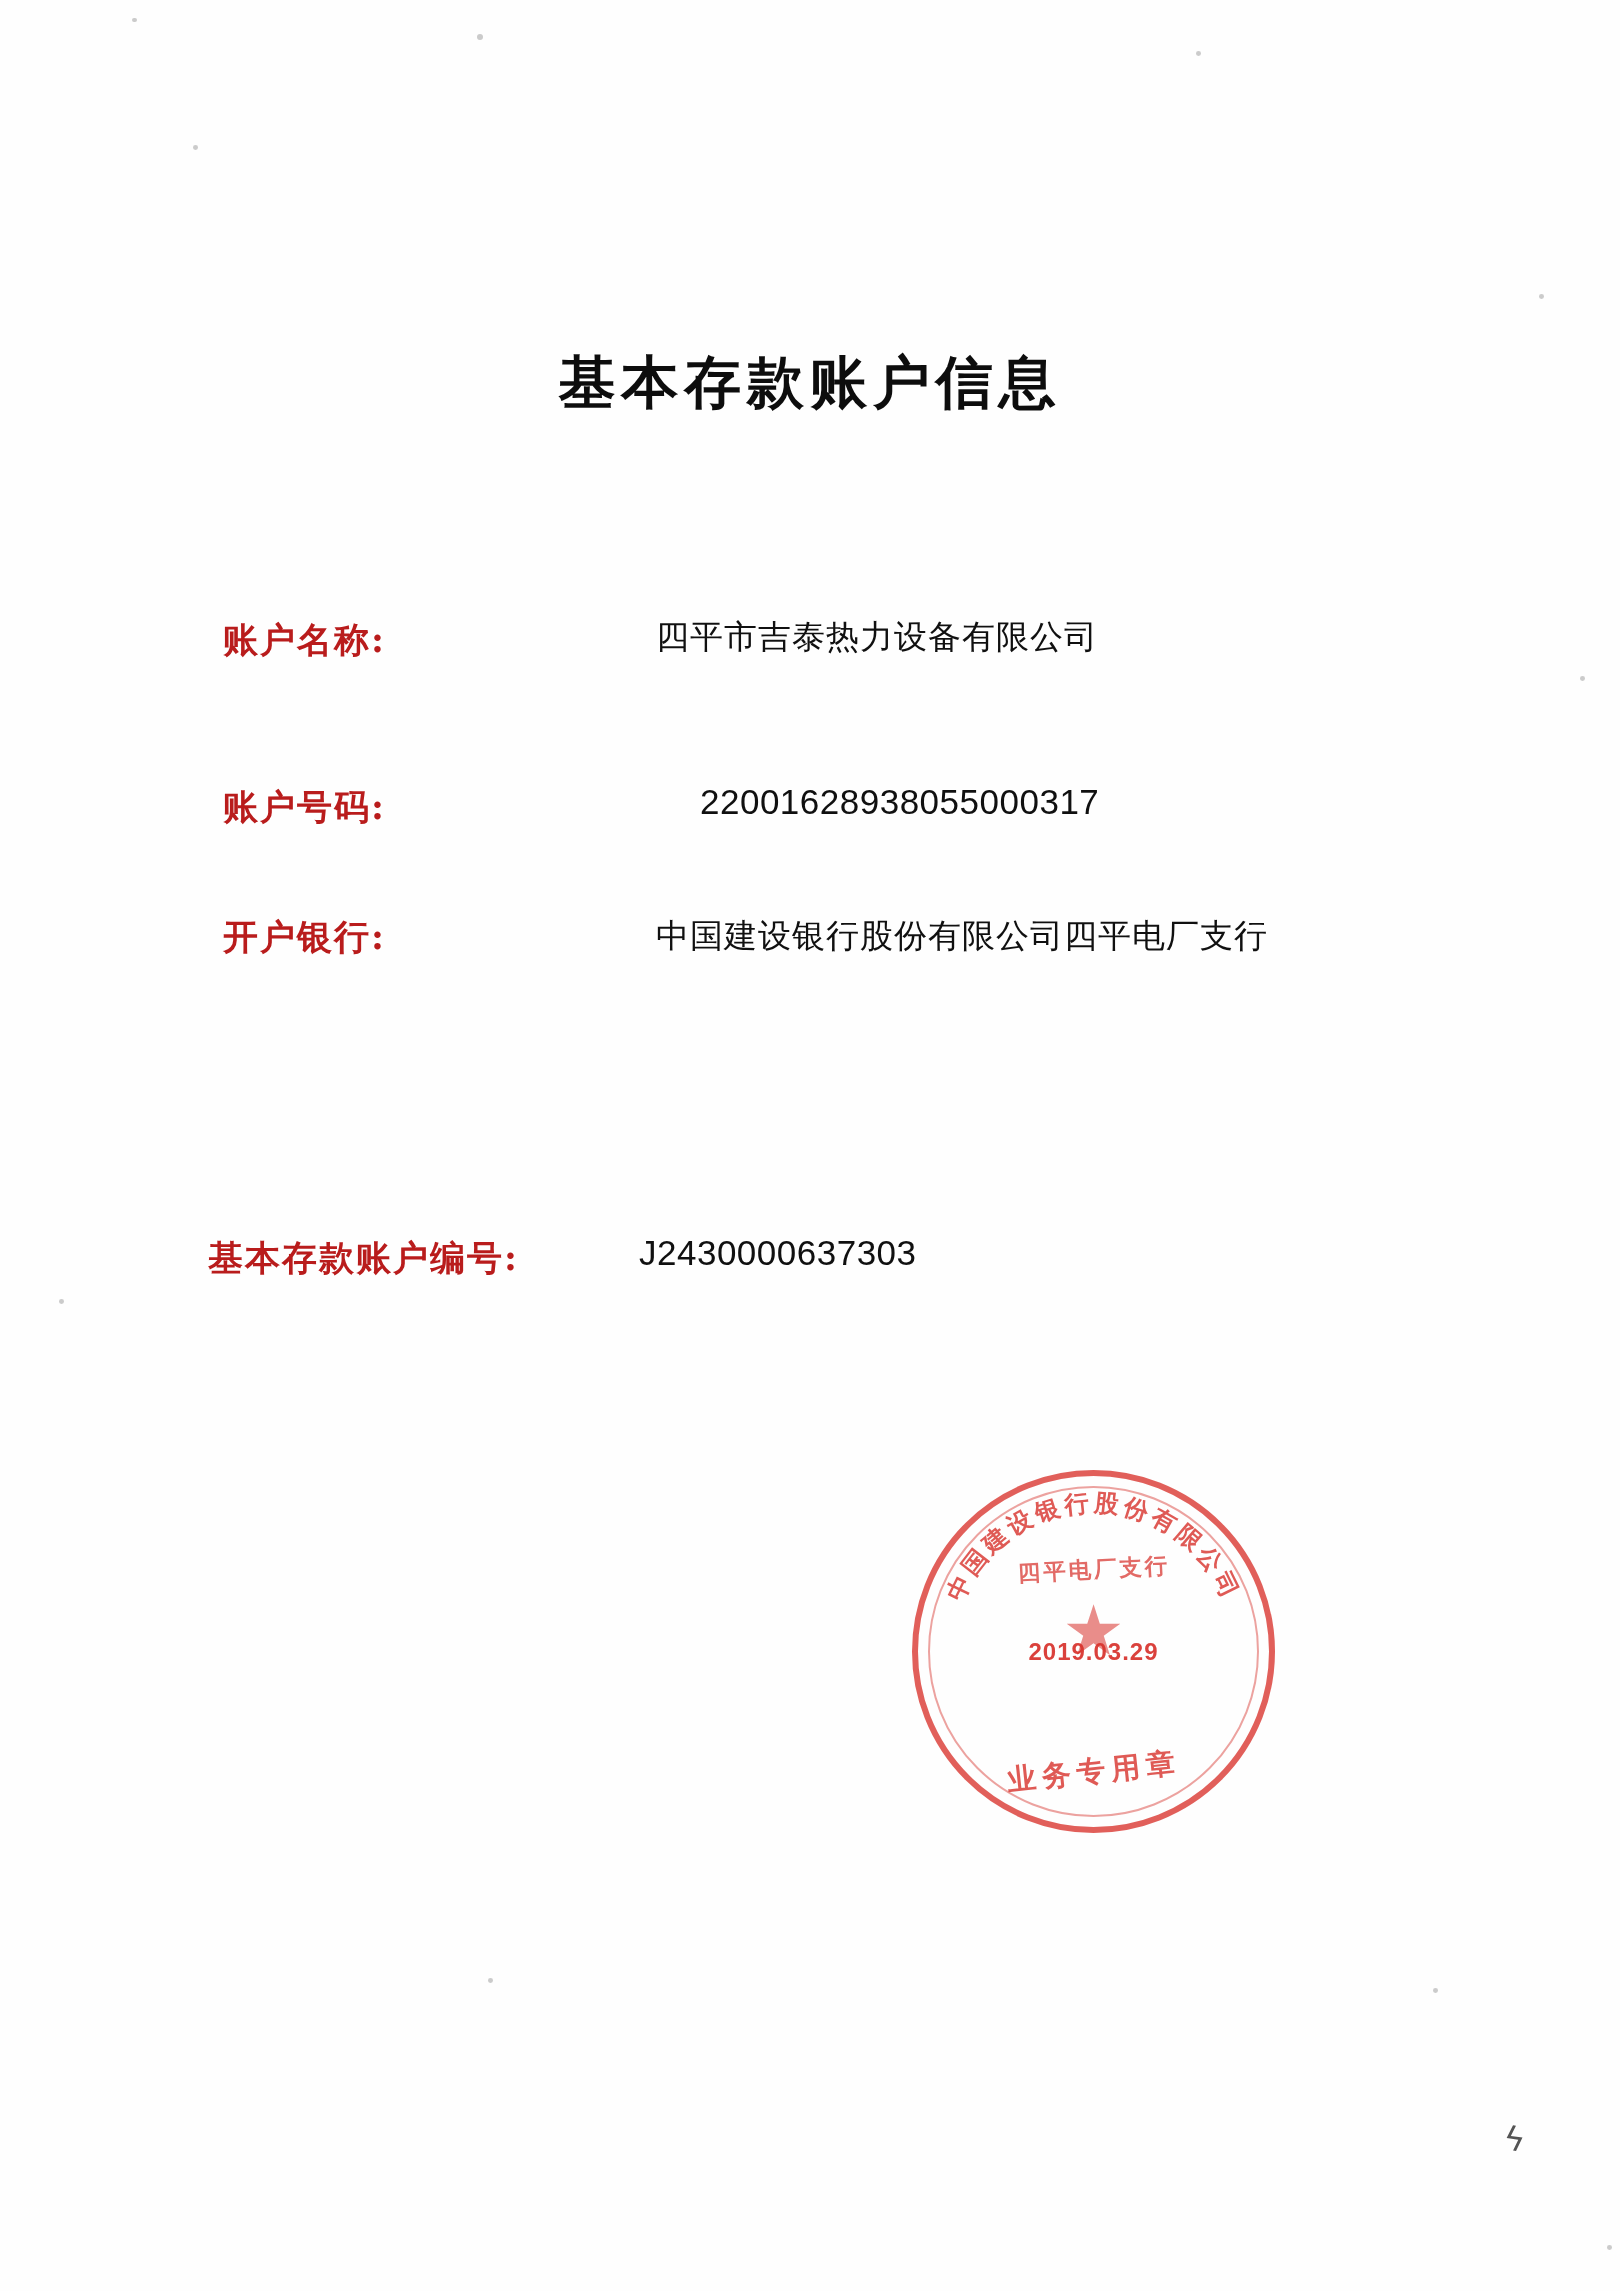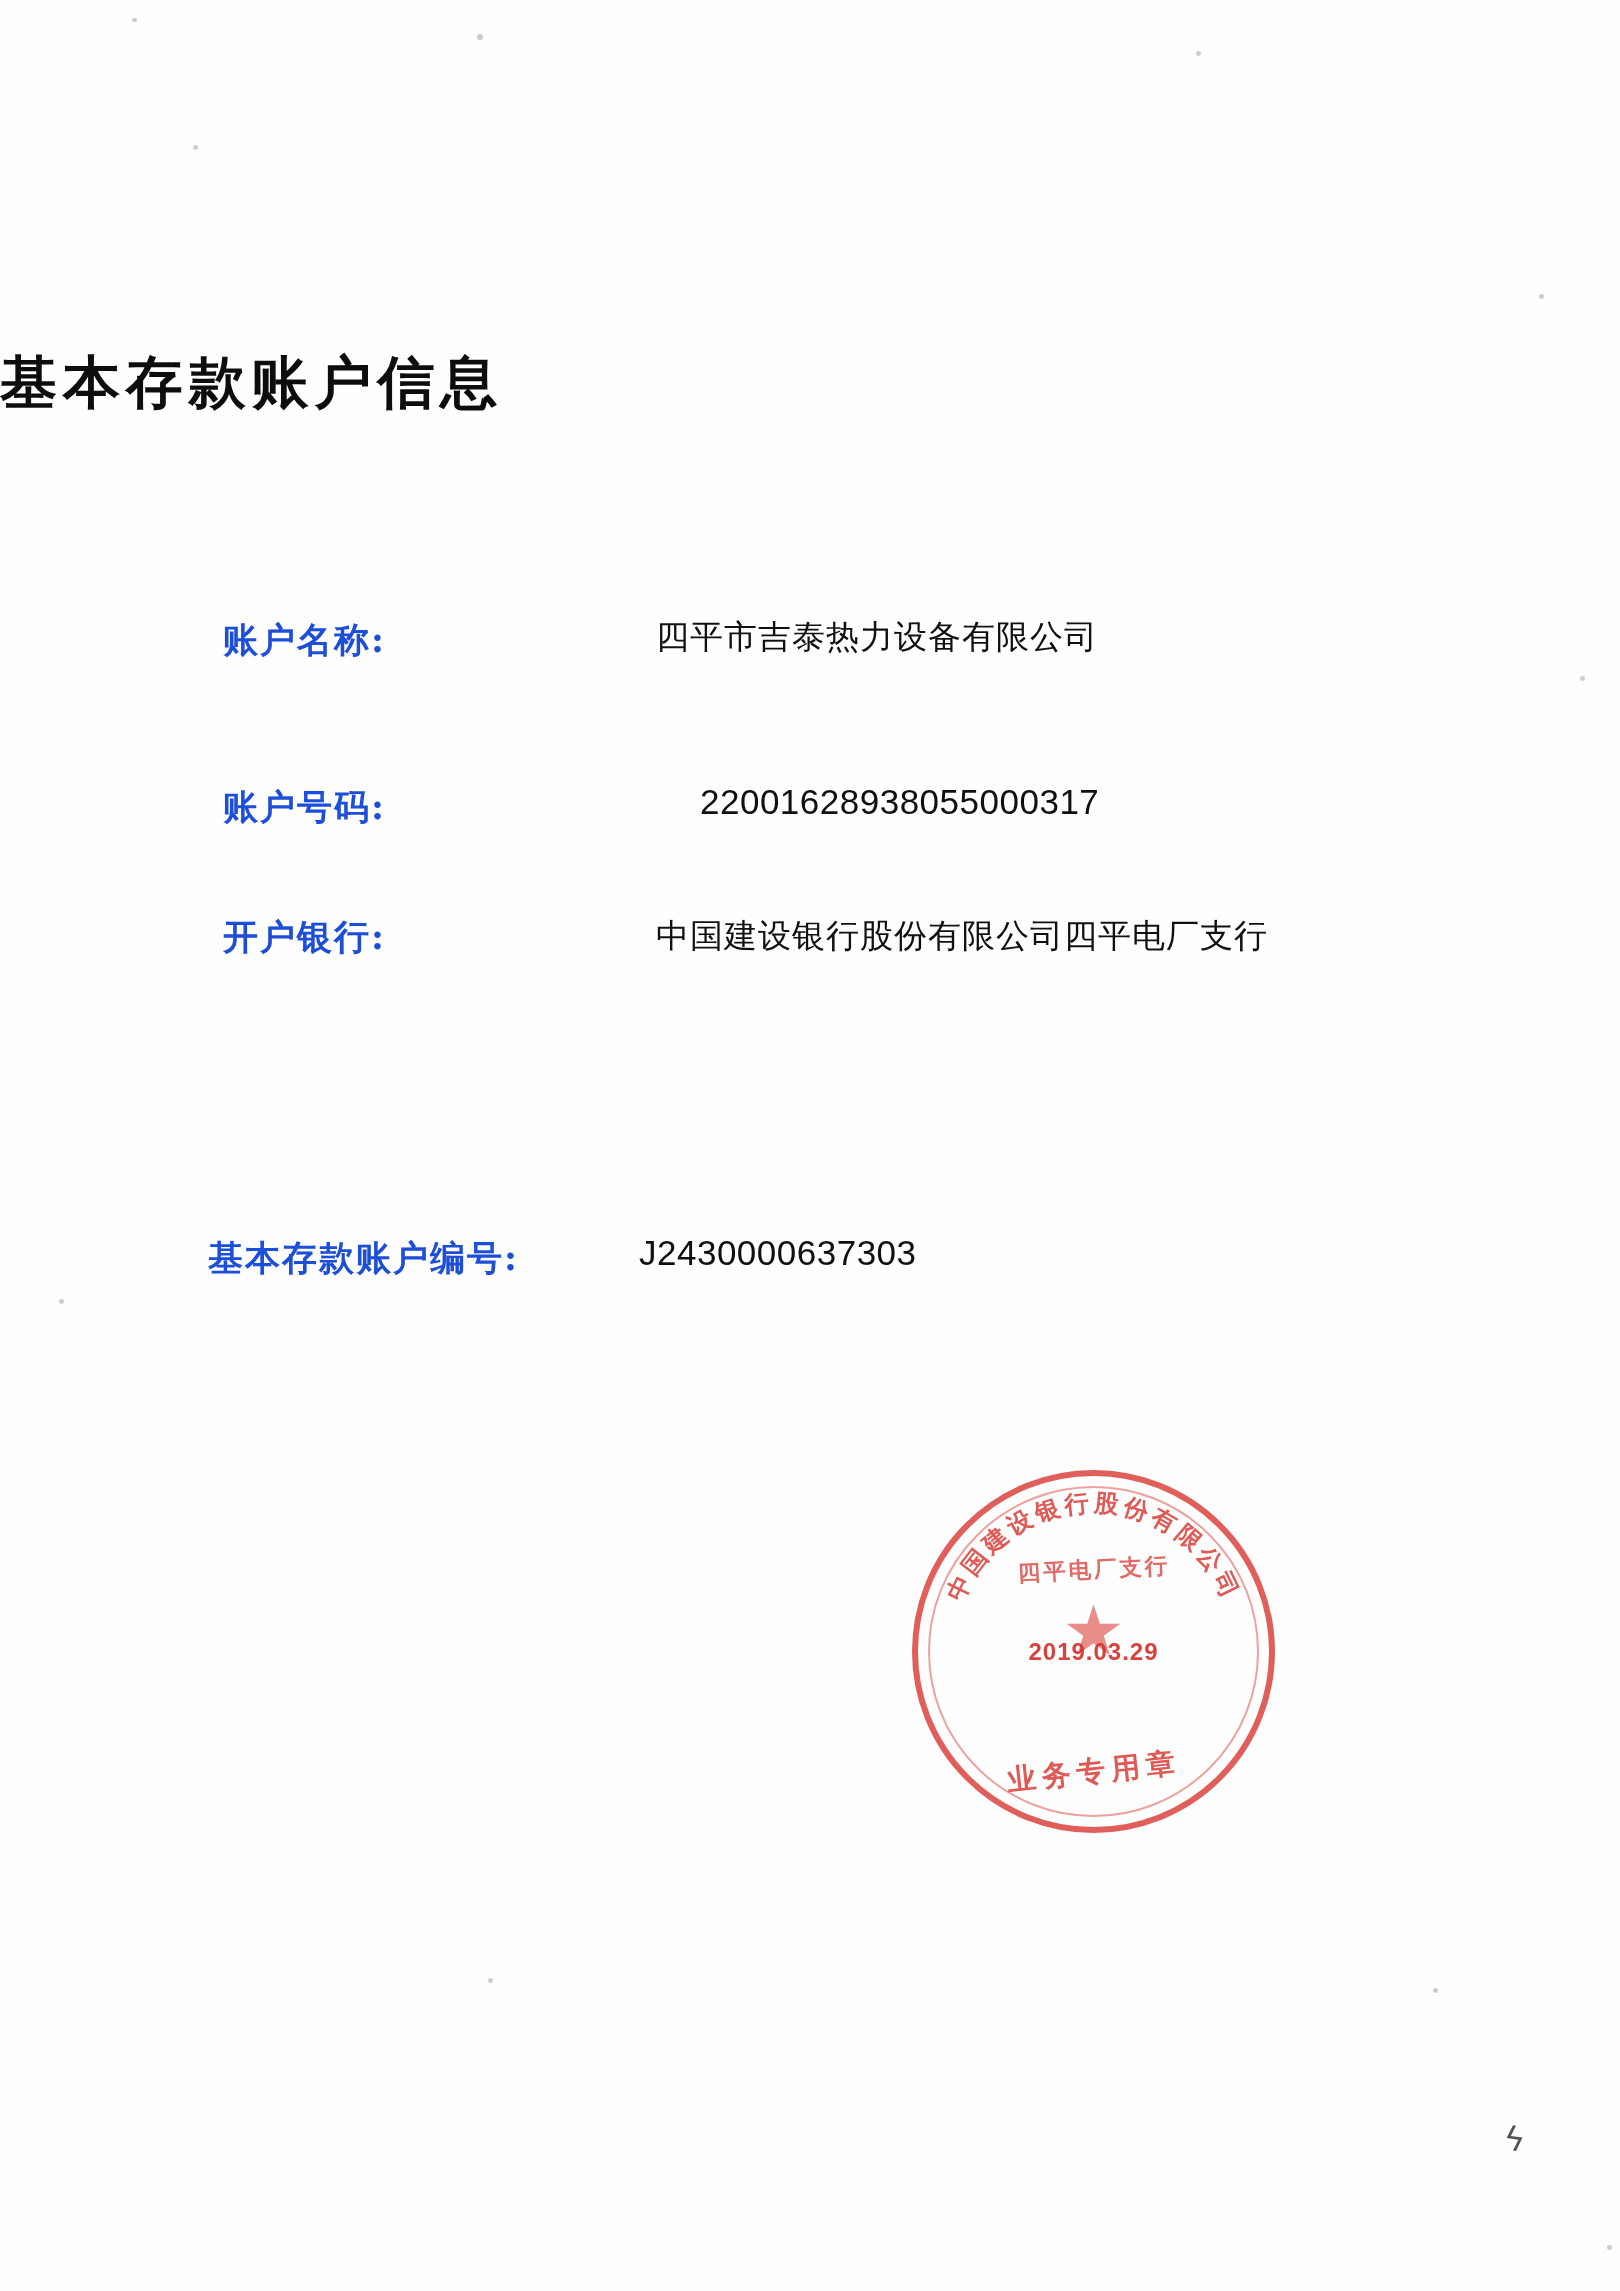--- a/index.html
+++ b/index.html
@@ -29,39 +29,39 @@
     background: #b9b9b9;
     border-radius: 50%;
     opacity: .75;
   }
 
   .doc-title {
     position: absolute;
     top: 345px;
     left: 0;
     width: 100%;
-    text-align: left;
+    text-align: center;
     font-size: 57px;
     font-weight: 700;
     letter-spacing: 5.9px;
     font-family: "DejaVu Serif", "Liberation Serif", serif;
     color: #0d0d0d;
   }
 
   .field {
     position: absolute;
     display: flex;
     align-items: flex-start;
   }
   .field-label {
     font-size: 35px;
     font-weight: 700;
     letter-spacing: 2px;
     font-family: "DejaVu Serif", "Liberation Serif", serif;
-    color: #1d4ed8;
+    color: #b91c1c;
     white-space: nowrap;
   }
   .field-value {
     font-size: 33px;
     font-weight: 400;
     letter-spacing: 1px;
     font-family: Liberation Serif, serif;
     color: #101010;
     white-space: nowrap;
   }

